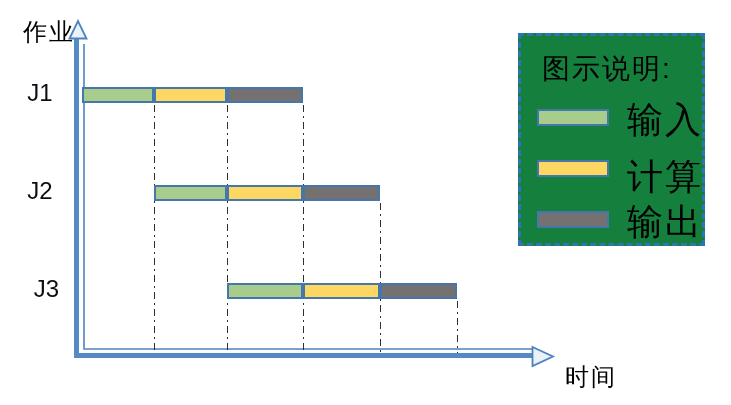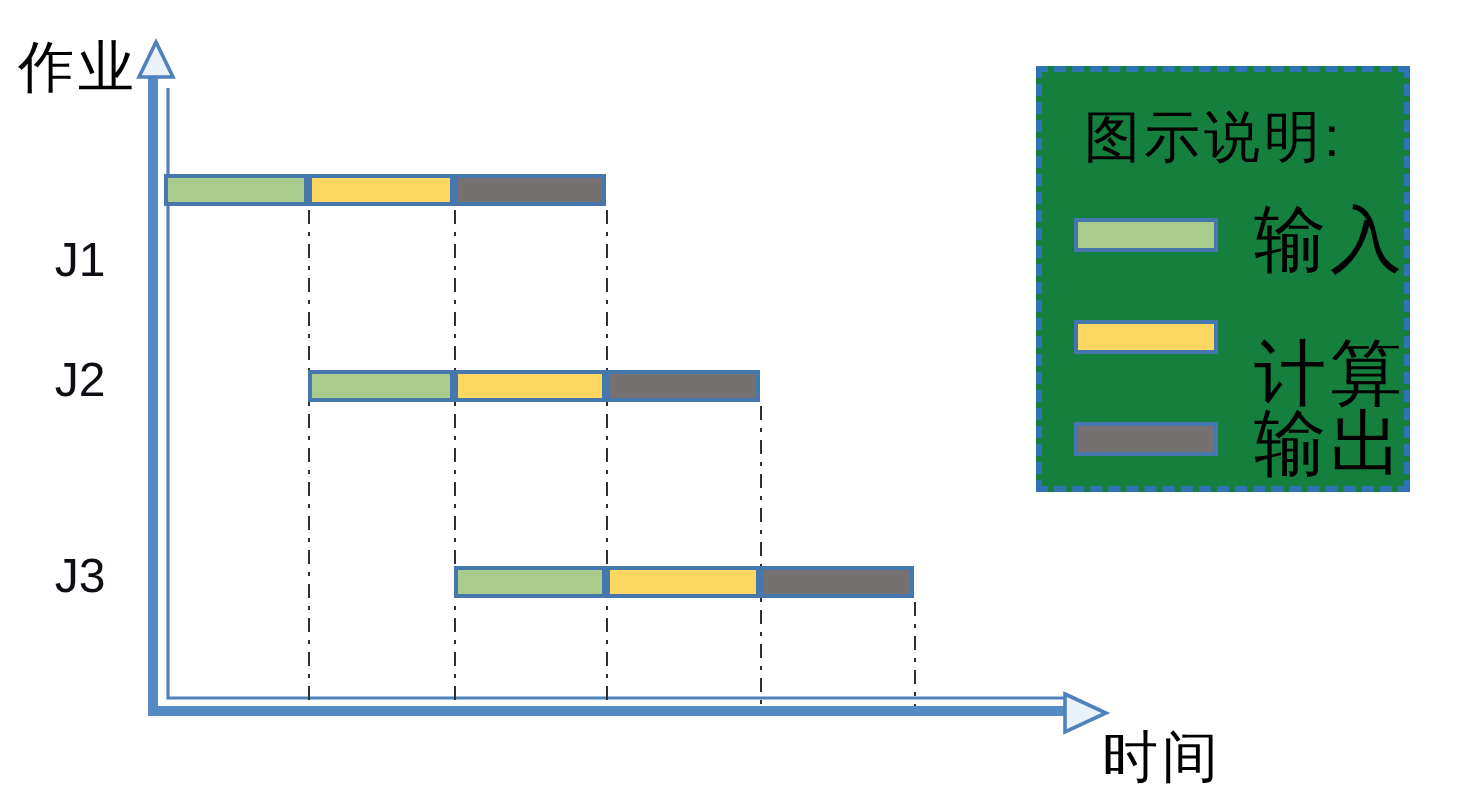--- a/index.html
+++ b/index.html
@@ -1,21 +1,21 @@
 <!DOCTYPE html>
 <html><head>
 <meta charset="utf-8">
 <style>
   html,body{margin:0;padding:0;background:#fff;}
   #stage{
     position:relative;width:731px;height:405px;background:#ffffff;overflow:hidden;
     font-family:"Liberation Sans","DejaVu Sans",sans-serif;
   }
   .abs{position:absolute;}
-  .cjk{color:#000;font-size:28px;letter-spacing:2px;line-height:1.05;white-space:nowrap;}
+  .cjk{color:#000;font-size:24px;letter-spacing:2px;line-height:1.05;white-space:nowrap;margin-left:14px;}
   .job-label{color:#0d0d14;font-size:24px;font-weight:400;width:38px;text-align:center;line-height:1;}
   #axes-svg{position:absolute;left:0;top:0;z-index:1;}
   .dashline{
     position:absolute;width:1px;z-index:2;
     background:repeating-linear-gradient(to bottom,#2f2f2f 0 7px,transparent 7px 11px,#2f2f2f 11px 13px,transparent 13px 17px);
   }
   .seg{
     position:absolute;height:16px;box-sizing:border-box;z-index:3;
     border:2px solid #4577ad;
   }
@@ -41,39 +41,39 @@
 
   <div class="abs cjk" style="left:9px;top:19px;">作业</div>
   <div class="abs cjk" style="left:551px;top:364px;text-align:right;">时间</div>
 
   <div id="plot-layer">
       <div class="dashline" style="left: 153.5px; top: 105px; height: 248px;"></div>
       <div class="dashline" style="left: 226.5px; top: 105px; height: 248px;"></div>
       <div class="dashline" style="left: 302.5px; top: 105px; height: 248px;"></div>
       <div class="dashline" style="left: 379.5px; top: 203px; height: 150px;"></div>
       <div class="dashline" style="left: 456.5px; top: 301px; height: 52px;"></div>
-      <div class="abs job-label" style="left: 21px; top: 81px; margin-top: 38px;">J1</div>
+      <div class="abs job-label" style="left: 21px; top: 81px;">J1</div>
       <div class="seg" style="left: 82px; width: 72px; top: 87px; background: rgb(168, 204, 140);"></div>
       <div class="seg" style="left: 154px; width: 73px; top: 87px; background: rgb(252, 216, 98);"></div>
       <div class="seg" style="left: 227px; width: 76px; top: 87px; background: rgb(118, 113, 113);"></div>
       <div class="abs job-label" style="left: 21px; top: 179px;">J2</div>
       <div class="seg" style="left: 154px; width: 73px; top: 185px; background: rgb(168, 204, 140);"></div>
       <div class="seg" style="left: 227px; width: 76px; top: 185px; background: rgb(252, 216, 98);"></div>
       <div class="seg" style="left: 303px; width: 77px; top: 185px; background: rgb(118, 113, 113);"></div>
-      <div class="abs job-label" style="left: 21px; top: 277px;">J3</div>
+      <div class="abs job-label" style="left: 21px; top: 277px; text-align: right;">J3</div>
       <div class="seg" style="left: 227px; width: 76px; top: 283px; background: rgb(168, 204, 140);"></div>
       <div class="seg" style="left: 303px; width: 77px; top: 283px; background: rgb(252, 216, 98);"></div>
       <div class="seg" style="left: 380px; width: 77px; top: 283px; background: rgb(118, 113, 113);"></div>
     </div>
 
   <div id="legend-box">
     <div class="legend-title">图示说明:</div>
     <div id="legend-items">
         <div class="legend-swatch" style="top: 73px; background: rgb(168, 204, 140);"></div>
         <div class="legend-label" style="top: 66px;">输入</div>
         <div class="legend-swatch" style="top: 124px; background: rgb(252, 216, 98);"></div>
-        <div class="legend-label" style="top: 133px;">计算</div>
+        <div class="legend-label" style="top: 123px;">计算</div>
         <div class="legend-swatch" style="top: 175px; background: rgb(118, 113, 113);"></div>
         <div class="legend-label" style="top: 168px;">输出</div>
       </div>
   </div>
 
 </div>
 
 </body></html>

